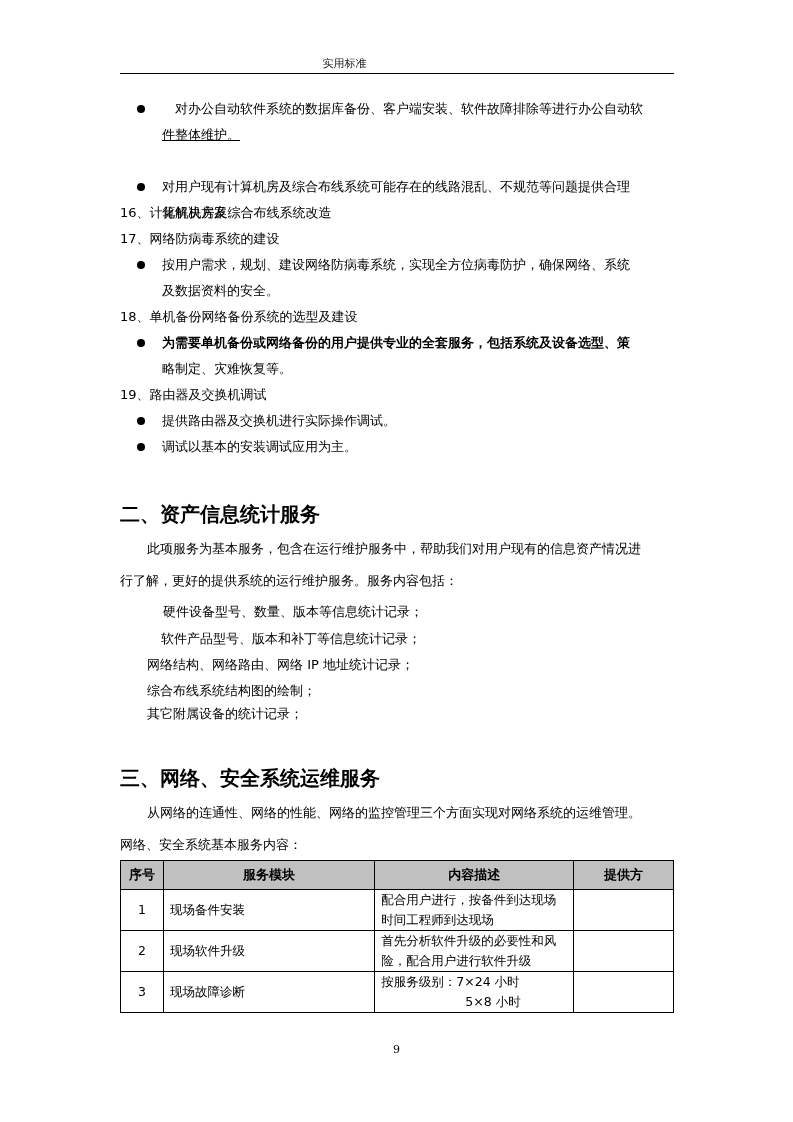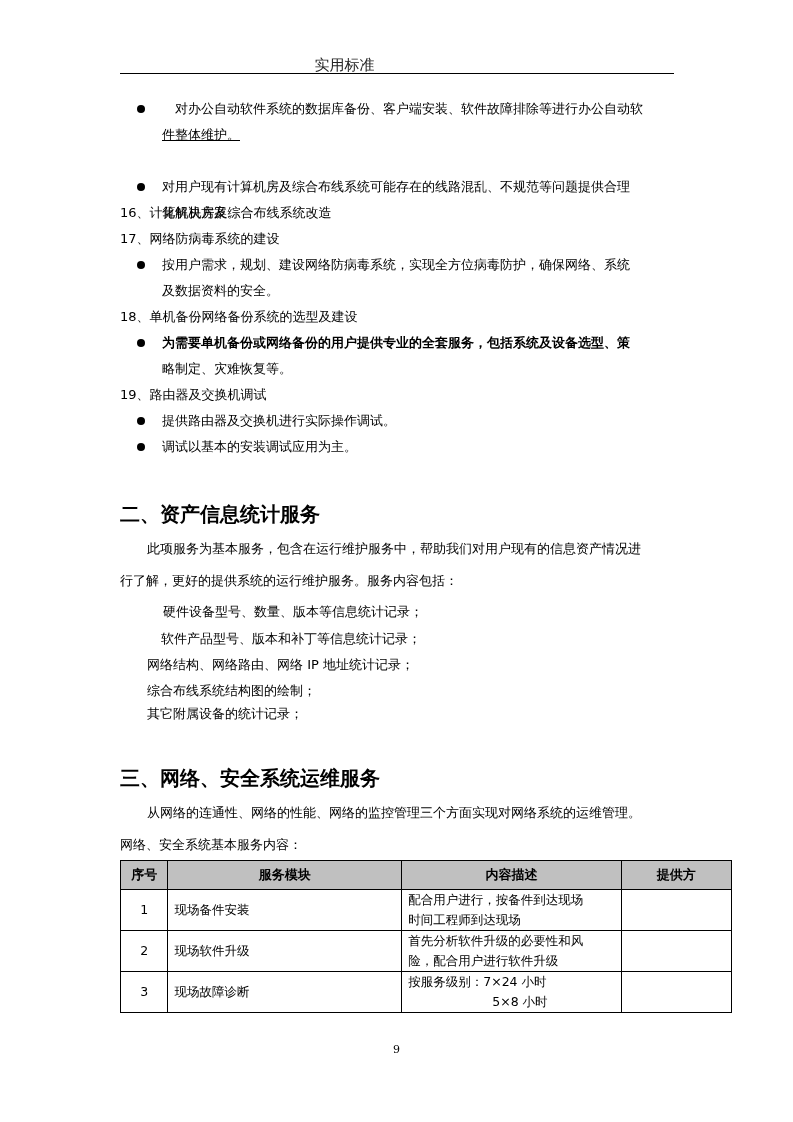--- a/index.html
+++ b/index.html
@@ -4,37 +4,37 @@
   <style>
     html, body { margin: 0; padding: 0; background: #ffffff; }
     body {
       width: 793px; height: 1122px; position: relative; overflow: hidden;
       font-family: "DejaVu Sans", "Liberation Sans", sans-serif;
       color: #000;
     }
     .header-text {
       position: absolute; top: 56px; left: 0; width: 689px; text-align: center;
       font-family: "DejaVu Serif", "Liberation Serif", serif;
-      font-size: 15px; color: #222;
+      font-size: 11px; color: #222;
     }
     .header-rule {
       position: absolute; top: 73px; left: 120px; width: 554px; height: 0;
       border-top: 1px solid #000;
     }
     .line {
       position: absolute; font-size: 13px; line-height: 16px; white-space: nowrap;
     }
     .bullet {
       position: absolute; width: 8px; height: 8px; border-radius: 50%; background: #000;
     }
     .h2 {
       position: absolute; font-size: 20px; font-weight: bold; line-height: 24px; white-space: nowrap;
     }
     table.svc {
-      position: absolute; top: 860px; left: 120px; width: 612px;
+      position: absolute; top: 860px; left: 120px; width: 554px;
       border-collapse: collapse; font-size: 12.5px;
     }
     table.svc th, table.svc td {
       border: 1px solid #000; padding: 0 6px;
     }
     table.svc th {
       background: #c0c0c0; font-weight: bold; height: 28px; font-size: 13px;
     }
     table.svc td { height: 40px; line-height: 20px; vertical-align: middle; }
     table.svc td.idx { text-align: center; width: 30px; }

